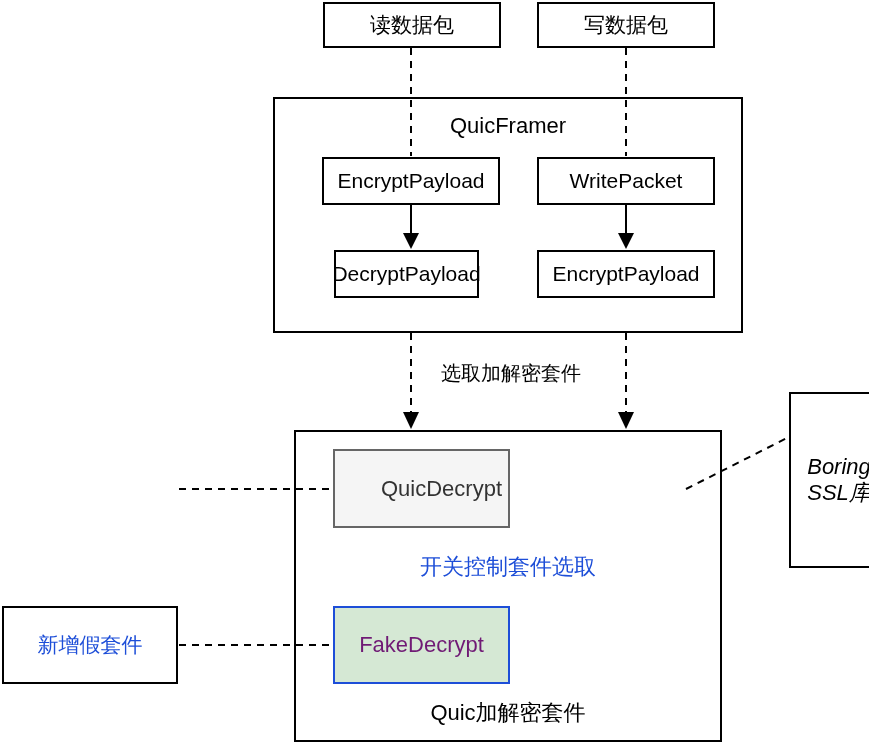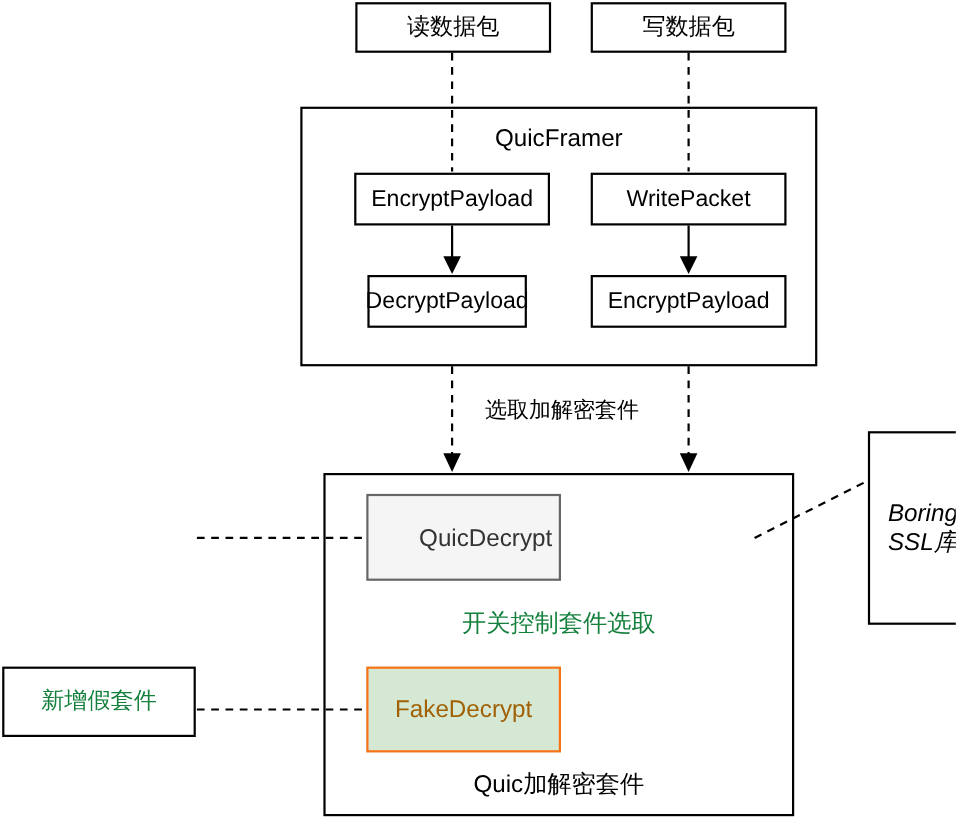--- a/index.html
+++ b/index.html
@@ -65,26 +65,26 @@
     font-size: 22px;
     z-index: 2;
     padding-left: 40px;
   }
   .green-cell {
     position: absolute;
     display: flex;
     align-items: center;
     justify-content: center;
     background: #d5e8d4;
-    border: 2px solid #f97316;
-    color: #a16207;
+    border: 2px solid #1d4ed8;
+    color: #701a75;
     font-size: 22px;
     z-index: 2;
   }
-  .red-text { color: #15803d; }
+  .red-text { color: #1d4ed8; }
   .label-22 { font-size: 22px; }
 </style>
 </head>
 <body>
 
 <div class="canvas">
 
   <svg class="connectors" viewBox="0 0 869 744" xmlns="http://www.w3.org/2000/svg">
 
     <line x1="411" y1="48" x2="411" y2="156" stroke="#000" stroke-width="2" stroke-dasharray="7 6"></line>
@@ -143,21 +143,21 @@
   <div class="gray-cell" style="left:333px; top:449px; width:177px; height:79px;">
     <span>QuicDecrypt</span>
   </div>
 
   <div class="floating-label red-text label-22" style="left:388px; top:554px; width:240px;">开关控制套件选取</div>
 
   <div class="green-cell" style="left:333px; top:606px; width:177px; height:78px;">
     <span>FakeDecrypt</span>
   </div>
 
-  <div class="node red-text" style="left:2px; top:606px; width:176px; height:64px;">
+  <div class="node red-text" style="left:2px; top:606px; width:176px; height:78px;">
     <span>新增假套件</span>
   </div>
 
   <div class="node label-22" style="left:789px; top:392px; width:100px; height:176px; padding:0 18px;font-style:italic;">
     <span>Boring SSL库</span>
   </div>
 
 </div>
 
 </body></html>

